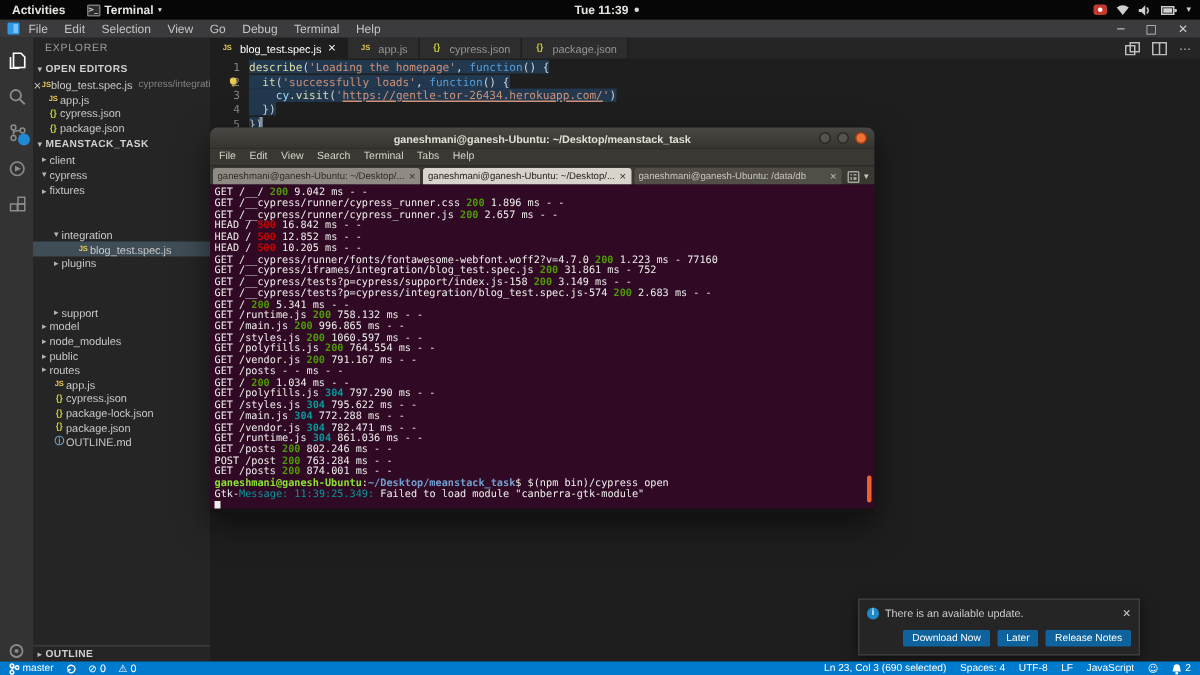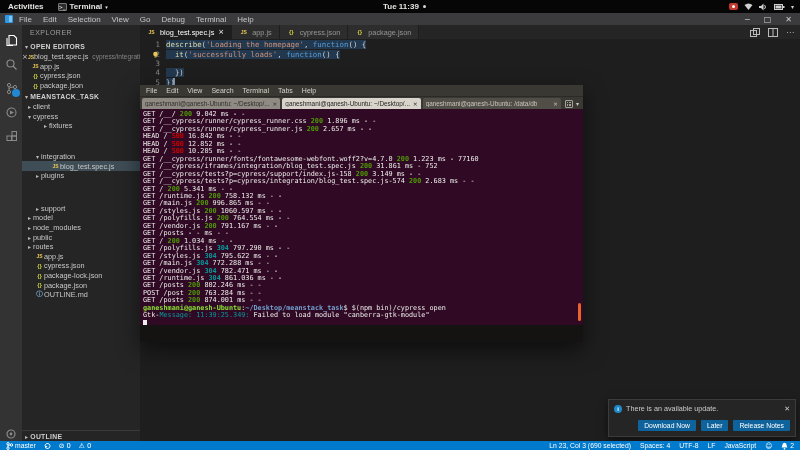--- a/index.html
+++ b/index.html
@@ -105,21 +105,21 @@
   .st-ok{color:#4e9a06;font-weight:bold;}
   .st-cache{color:#06989a;font-weight:bold;}
   .st-err{color:#cc0000;font-weight:bold;}
   .p-user{color:#8ae234;font-weight:bold;}
   .p-path{color:#729fcf;font-weight:bold;}
   .gtk-c{color:#06989a;}
   .block-cursor{display:inline-block;width:4px;height:7px;background:#eeeeec;vertical-align:-1px;}
   .t-scroll{position:absolute;right:2px;bottom:4px;width:3px;height:18px;background:#e8642a;border-radius:2px;}
 
   
-  .toast{position:absolute;left:608px;top:399px;width:188px;height:38px;background:#252526;z-index:30;
+  .toast{position:absolute;left:572px;top:399px;width:188px;height:38px;background:#252526;z-index:30;
           border:1px solid #3c3c3c;box-shadow:0 3px 8px rgba(0,0,0,.5);color:#cccccc;font-size:7.2px;}
   .toast .msg-row{display:flex;align-items:center;gap:4px;padding:4px 5px 0 5px;}
   .info-i{width:8px;height:8px;border-radius:50%;background:#1f89c7;color:#fff;font-size:6px;line-height:8px;
           text-align:center;font-weight:bold;flex:none;}
   .toast .msg{flex:1;}
   .toast .x{color:#cccccc;font-size:7px;}
   .toast .btn-row{position:absolute;right:5px;bottom:5px;display:flex;gap:5px;}
   .toast .btn{background:#0e639c;color:#fff;font-size:6.8px;padding:2px 6px;border-radius:1px;white-space:nowrap;}
 
   
@@ -257,21 +257,21 @@
     </div>
     <div class="rows" id="file-tree" style="top:77px;">
         <div class="row" style="padding-left: 4px;">
           <span class="chev glyph">▸</span>
           <span>client</span>
         </div>
         <div class="row" style="padding-left: 4px;">
           <span class="chev glyph">▾</span>
           <span>cypress</span>
         </div>
-        <div class="row" style="padding-left: 20px;">
+        <div class="row" style="padding-left: 4px; align-items: flex-end;">
           <span class="chev glyph">▸</span>
           <span>fixtures</span>
         </div>
         <div class="row" style="padding-left: 12px; margin-top: 21px;">
           <span class="chev glyph">▾</span>
           <span>integration</span>
         </div>
         <div class="row selected" style="padding-left: 20px;">
           <span class="spc"></span>
           <span class="ficon js">JS</span>
@@ -373,38 +373,47 @@
         <div class="code-line" style="position: relative;">
           <span class="gutter">2</span>
           <span class="bulb"><svg width="7" height="7">
               <circle cx="3.5" cy="3" r="2.3" fill="#e8c855"></circle>
               <rect x="2.5" y="5" width="2" height="1.6" fill="#b99b34"></rect>
             </svg></span>
           <span class="code-text sel"><span class="c-w">  </span><span class="c-fn">it</span><span class="c-w">(</span><span class="c-str">'successfully loads'</span><span class="c-w">, </span><span class="c-kw">function</span><span class="c-w">() {</span></span>
         </div>
         <div class="code-line" style="position: relative;">
           <span class="gutter">3</span>
+          <span class="code-text sel"><span class="c-w">    </span><span class="c-var">cy</span><span class="c-w">.</span><span class="c-fn">visit</span><span class="c-w">(</span><span class="c-str">'</span><span class="c-link">https://gentle-tor-26434.herokuapp.com/</span><span class="c-str">'</span><span class="c-w">)</span></span>
           <span class="cursor-bar"></span>
         </div>
         <div class="code-line" style="position: relative;">
           <span class="gutter">4</span>
           <span class="code-text sel"><span class="c-w">  })</span></span>
         </div>
         <div class="code-line" style="position: relative;">
           <span class="gutter">5</span>
           <span class="code-text sel"><span class="c-w">})</span></span>
         </div>
         <div class="code-line" style="position: relative;">
           <span class="gutter">6</span>
           <span class="code-text"></span>
         </div>
       </div>
   </div>
 
   <div class="terminal">
+    <div class="t-titlebar">
+      <span>ganeshmani@ganesh-Ubuntu: ~/Desktop/meanstack_task</span>
+      <span class="t-buttons">
+        <span class="t-btn"></span>
+        <span class="t-btn"></span>
+        <span class="t-btn close"></span>
+      </span>
+    </div>
     <div class="t-menubar" id="t-menus">
         <span>File</span>
         <span>Edit</span>
         <span>View</span>
         <span>Search</span>
         <span>Terminal</span>
         <span>Tabs</span>
         <span>Help</span>
       </div>
     <div class="t-tabbar">

